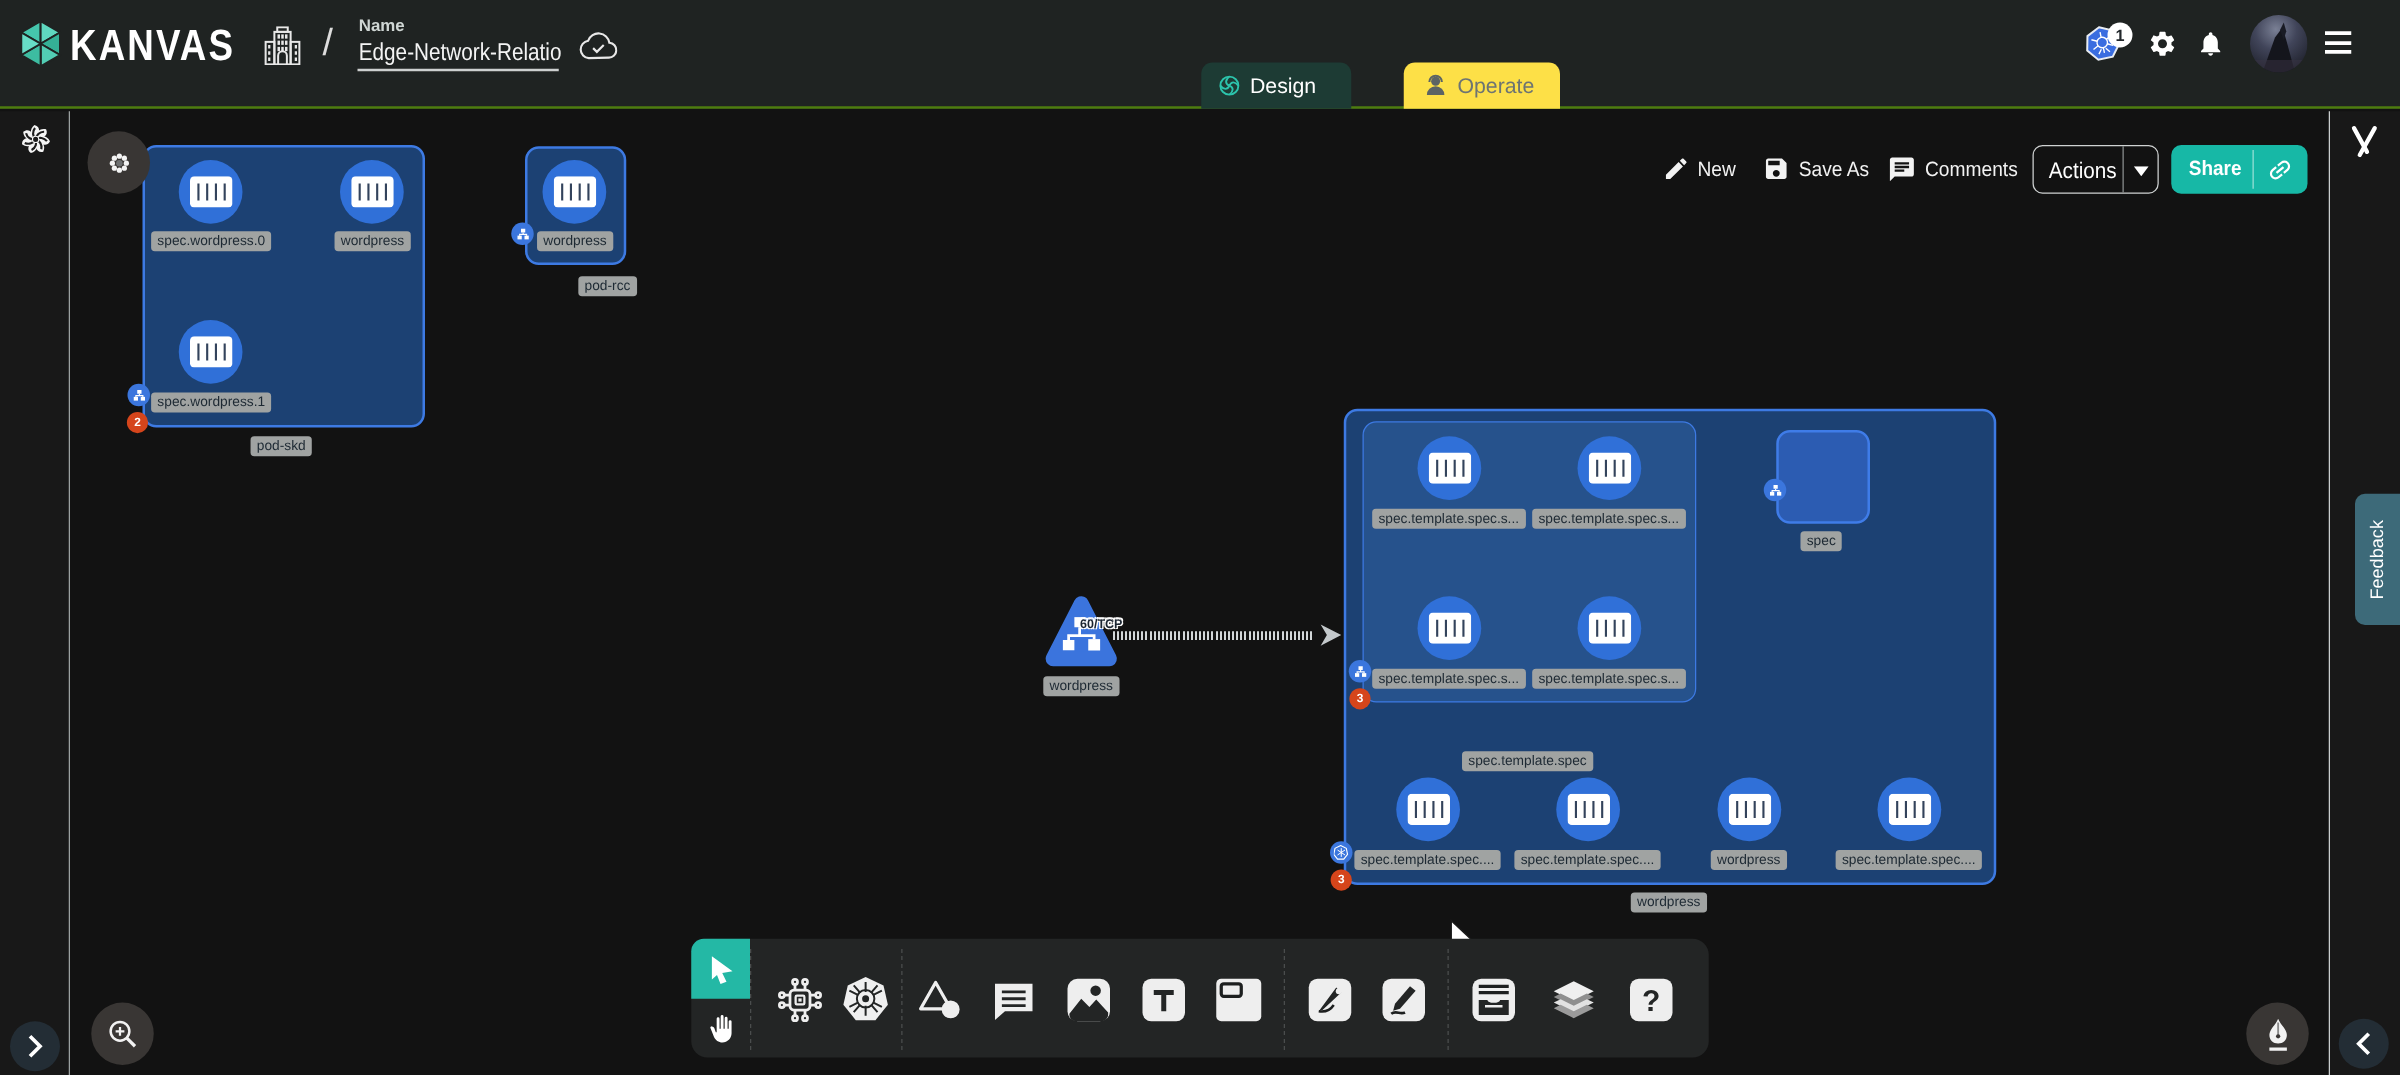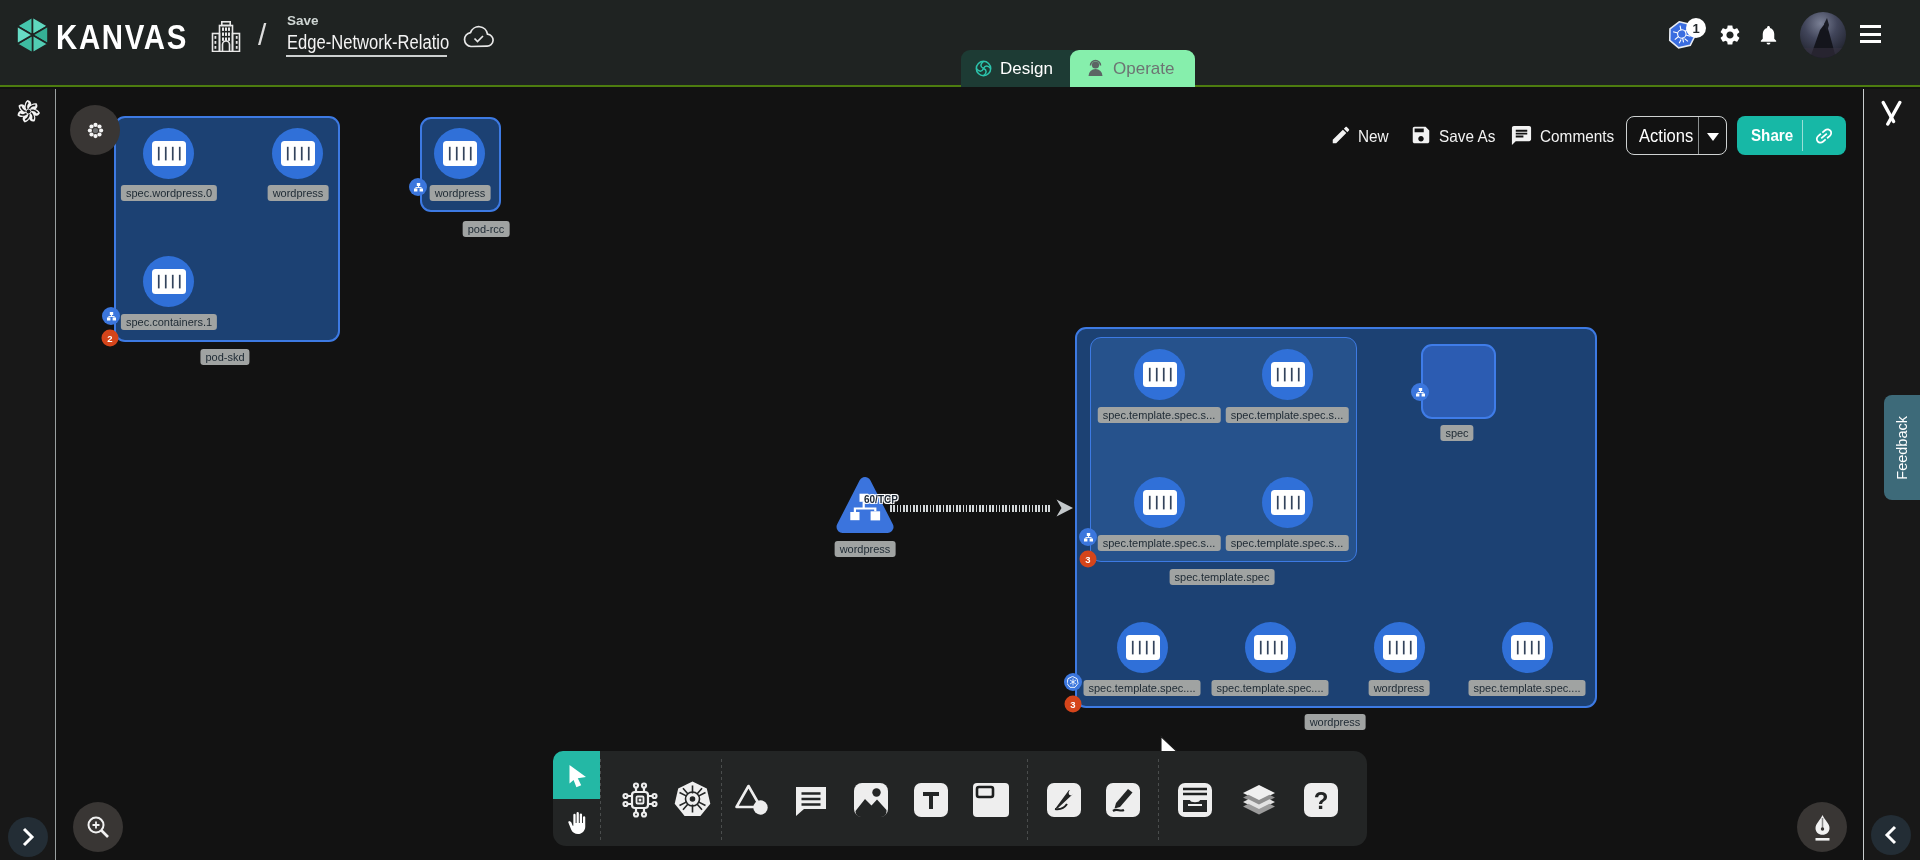--- a/index.html
+++ b/index.html
@@ -9,21 +9,21 @@
   #stage { position:relative; width:1920px; height:860px; }
 
   
   #hdr { position:absolute; left:0; top:0; width:1920px; height:87px;
     background:#1f2322; border-bottom:2px solid #4d7c0f; }
 
   
   .tab { position:absolute; top:50px; height:37px; border-radius:9px 9px 0 0;
     display:flex; align-items:center; font-size:17px; }
   #tabD { left:961px; width:120px; background:#1d3b34; color:#fff; }
-  #tabO { left:1070px; width:125px; background:#86efac; color:#6d7473; }
+  #tabO { left:1123px; width:125px; background:#fde047; color:#6d7473; }
 
   
   .r2t { position:absolute; top:127px; color:#f2f2f2; font-size:16.5px; white-space:nowrap; transform:scaleX(0.93); transform-origin:left; }
   #actions { position:absolute; left:1626px; top:116px; width:101px; height:39px;
     border:1px solid #cfd2d2; border-radius:8px; color:#fff; }
   #share { position:absolute; left:1737px; top:116px; width:109px; height:39px;
     background:#17b8a6; border-radius:8px; color:#fff; }
 
   
   #railL { position:absolute; left:0; top:89px; width:56px; height:771px; background:#181818; border-right:1px solid #9aa0a0; }
@@ -86,21 +86,21 @@
         <rect x="3.5" y="15" width="1.8" height="2.8"></rect>
           <rect x="3.5" y="20" width="1.8" height="2.8"></rect>
           <rect x="3.5" y="25" width="1.8" height="2.8"></rect>
         <rect x="24.8" y="15" width="1.8" height="2.8"></rect>
           <rect x="24.8" y="20" width="1.8" height="2.8"></rect>
           <rect x="24.8" y="25" width="1.8" height="2.8"></rect>
       </g>
     </svg>
     <div class="abs" style="left:258px;top:18px;width:18px;color:#ddd;font-size:30px;font-weight:300">/</div>
 
-    <div class="abs" style="left:287px;top:13px;color:#cfd6d4;font-size:13.5px;font-weight:bold">Save</div>
+    <div class="abs" style="left:287px;top:13px;color:#cfd6d4;font-size:13.5px;font-weight:bold">Name</div>
     <div class="abs" style="left:287px;top:31px;color:#f4f4f4;font-size:19.5px;transform:scaleX(0.85);transform-origin:left">Edge-Network-Relatio</div>
     <div class="abs" style="left:286px;top:55px;width:161px;height:2px;background:#cdd0d0"></div>
 
     <svg class="abs" style="left:463px;top:23px" width="31" height="26" viewBox="0 0 31 26">
       <path d="M8 23.5 a7 7 0 0 1 -0.5 -13.9 a8.8 8.8 0 0 1 17 1.6 a5.9 5.9 0 0 1 -0.8 11.9 z" fill="none" stroke="#e8e8e8" stroke-width="1.7"></path>
       <path d="M11.5 15.5 l3 3 l5.5 -5.5" fill="none" stroke="#e8e8e8" stroke-width="1.7"></path>
     </svg>
 
     <div class="tab" id="tabD">
       <svg style="margin:0 8px 0 14px" width="17" height="17" viewBox="0 0 17 17">
@@ -325,30 +325,30 @@
       <rect x="23.5" y="20.7" width="8.7" height="8.1" fill="#fff"></rect>
       <rect x="14.3" y="39" width="9.2" height="8.2" fill="#fff"></rect>
       <rect x="34.6" y="38.3" width="9.5" height="9.1" fill="#fff"></rect>
       <path d="M27.7 28.8 v6.7 M18.9 39 v-3.5 h20.4 v2.8" stroke="#fff" stroke-width="2.2" fill="none"></path>
     </g>
   </svg>
   <div class="abs" style="left:864px;top:494px;color:#1b2531;font-size:10px;font-weight:bold;text-shadow:-1px -1px 0 #fff,1px -1px 0 #fff,-1px 1px 0 #fff,1px 1px 0 #fff,0 0 2px #fff">60/TCP</div>
 
   <div class="chip" style="left:169px;top:185px">spec.wordpress.0</div>
   <div class="chip" style="left:298px;top:185px">wordpress</div>
-  <div class="chip" style="left:169px;top:314px">spec.containers.1</div>
+  <div class="chip" style="left:169px;top:314px">spec.wordpress.1</div>
   <div class="chip" style="left:225px;top:349px">pod-skd</div>
   <div class="chip" style="left:460px;top:185px">wordpress</div>
   <div class="chip" style="left:486px;top:221px">pod-rcc</div>
   <div class="chip" style="left:865px;top:541px">wordpress</div>
   <div class="chip" style="left:1159px;top:407px">spec.template.spec.s...</div>
   <div class="chip" style="left:1287px;top:407px">spec.template.spec.s...</div>
   <div class="chip" style="left:1159px;top:535px">spec.template.spec.s...</div>
   <div class="chip" style="left:1287px;top:535px">spec.template.spec.s...</div>
-  <div class="chip" style="left:1222px;top:569px">spec.template.spec</div>
+  <div class="chip" style="left:1222px;top:601px">spec.template.spec</div>
   <div class="chip" style="left:1457px;top:425px">spec</div>
   <div class="chip" style="left:1142px;top:680px">spec.template.spec....</div>
   <div class="chip" style="left:1270px;top:680px">spec.template.spec....</div>
   <div class="chip" style="left:1399px;top:680px">wordpress</div>
   <div class="chip" style="left:1527px;top:680px">spec.template.spec....</div>
   <div class="chip" style="left:1335px;top:714px">wordpress</div>
 
   <div class="bdg" style="left:111px;top:316px">
       <svg width="11" height="10" viewBox="0 0 11 10">
         <use href="#net"></use>

